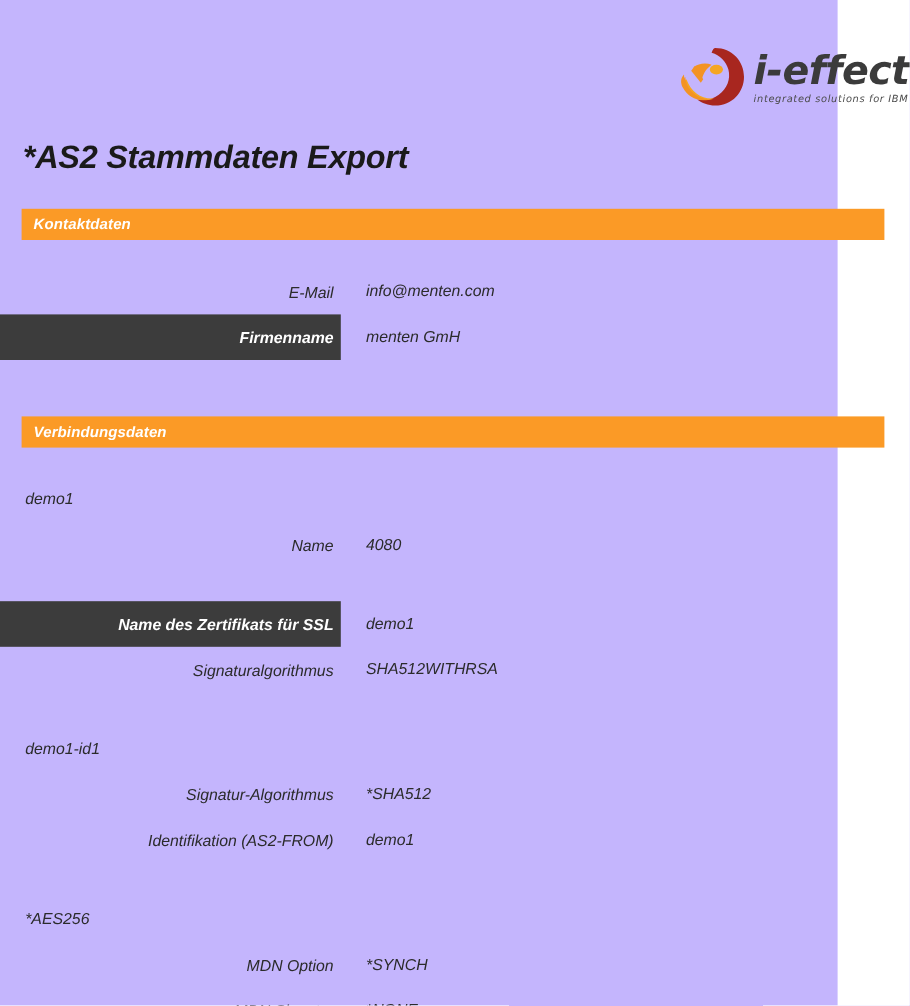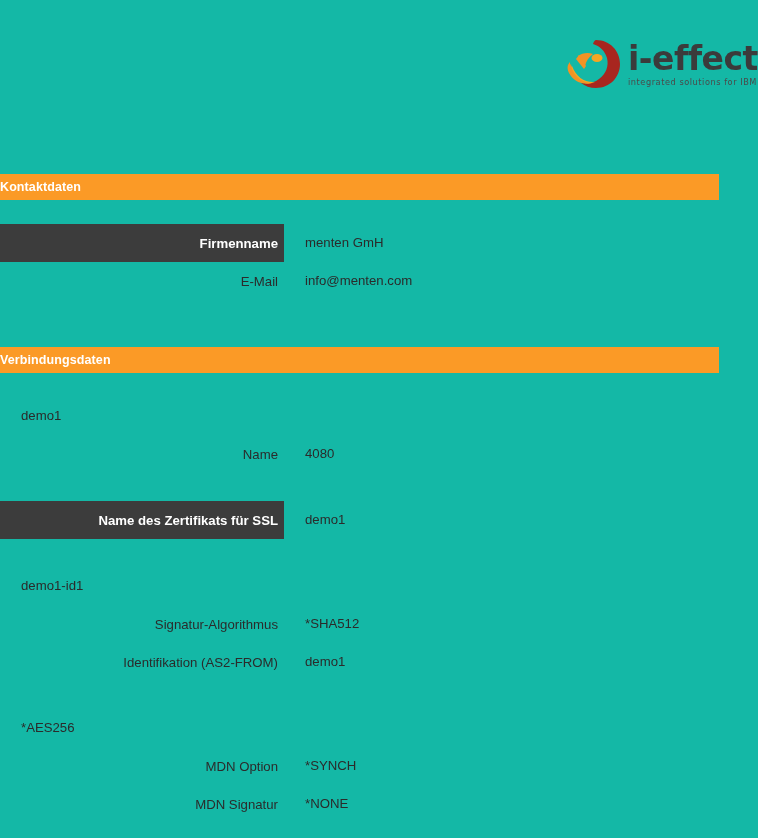--- a/index.html
+++ b/index.html
@@ -7,23 +7,24 @@
   html, body {
     width: 758px;
     height: 838px;
     background: #ffffff;
     font-family: "Liberation Sans", sans-serif;
     overflow: hidden;
   }
 
   .page {
     position: relative;
-    width: 758px;
+    width: 698px;
     height: 838px;
-    background: #14b8a6;
+    background: #c4b5fd;
+    font-style: italic;
   }
 
   
   .logo-block {
     position: absolute;
     top: 36px;
     left: 566px;
     width: 178px;
     height: 56px;
     display: flex;
@@ -76,25 +77,27 @@
   .content {
     position: absolute;
     top: 174px;
     left: 0;
     width: 758px;
   }
 
   .section { width: 100%; }
 
   .section-header {
+    margin-left: 18px;
     width: 719px;
     height: 26px;
     background: #fb9a26;
     display: flex;
     align-items: center;
+    padding-left: 10px;
   }
   .section-header-label {
     color: #ffffff;
     font-size: 12.5px;
     font-weight: bold;
     letter-spacing: 0.1px;
     line-height: 14px;
   }
 
   .group { padding-top: 24px; }
@@ -154,34 +157,35 @@
         <path d="M13 17 L20 28 L18 31 L10 21 Z" fill="#F39324"></path>
       </svg>
     </div>
     <div class="logo-text-wrap">
       <div class="logo-word">i-effect</div>
 
       <div class="logo-tagline">integrated solutions for IBM i</div>
     </div>
   </div>
 
+  <h1 class="page-title">*AS2 Stammdaten Export</h1>
 
   <div class="content">
       <div class="section">
         <div class="section-header">
           <span class="section-header-label">Kontaktdaten</span>
         </div>
         <div class="group">
+          <div class="row">
+            <div class="row-label">E-Mail</div>
+            <div class="row-value">info@menten.com</div>
+          </div>
           <div class="row is-primary">
             <div class="row-label">Firmenname</div>
             <div class="row-value">menten GmH</div>
-          </div>
-          <div class="row">
-            <div class="row-label">E-Mail</div>
-            <div class="row-value">info@menten.com</div>
           </div>
         </div>
       </div>
       <div class="section-gap"></div>
       <div class="section">
         <div class="section-header">
           <span class="section-header-label">Verbindungsdaten</span>
         </div>
         <div class="group">
           <div class="row is-primary">
@@ -190,20 +194,24 @@
           <div class="row">
             <div class="row-label">Name</div>
             <div class="row-value">4080</div>
           </div>
         </div>
         <div class="group">
           <div class="row is-primary">
             <div class="row-label">Name des Zertifikats für SSL</div>
             <div class="row-value">demo1</div>
           </div>
+          <div class="row">
+            <div class="row-label">Signaturalgorithmus</div>
+            <div class="row-value">SHA512WITHRSA</div>
+          </div>
         </div>
         <div class="group">
           <div class="row is-primary">
             <div class="row-value">demo1-id1</div>
           </div>
           <div class="row">
             <div class="row-label">Signatur-Algorithmus</div>
             <div class="row-value">*SHA512</div>
           </div>
           <div class="row">

